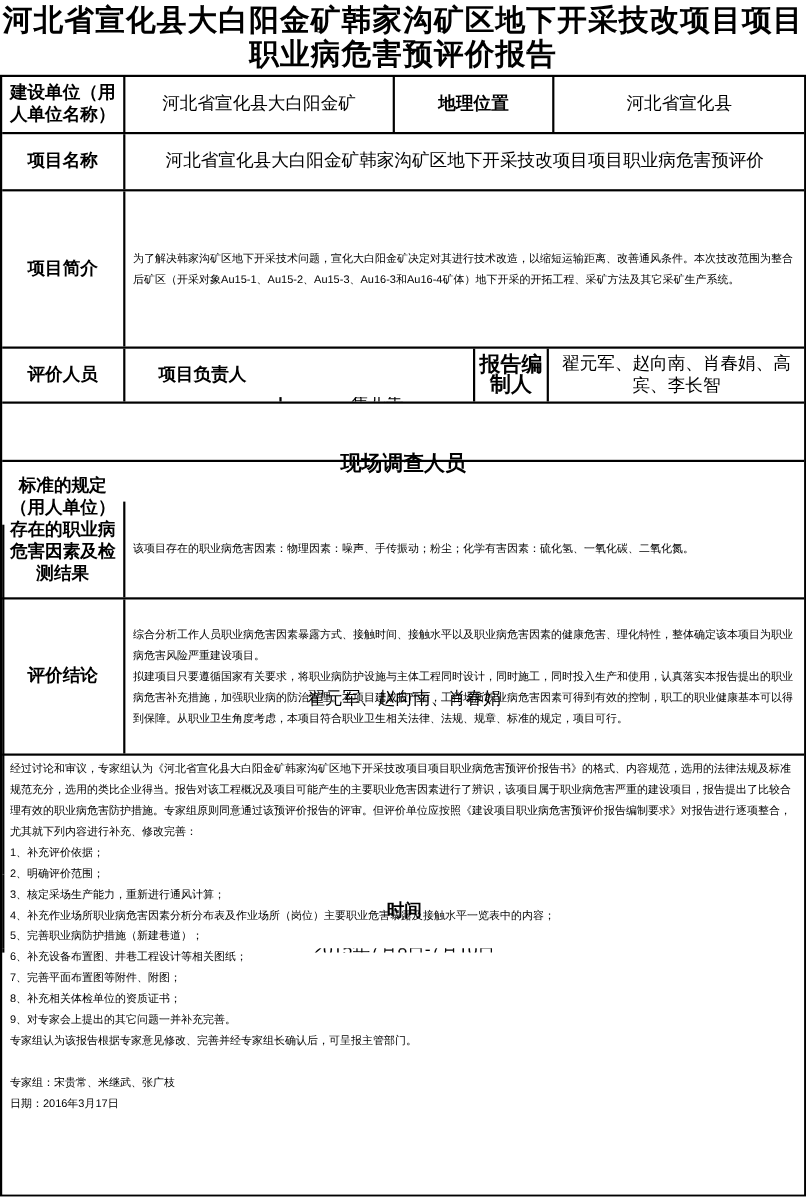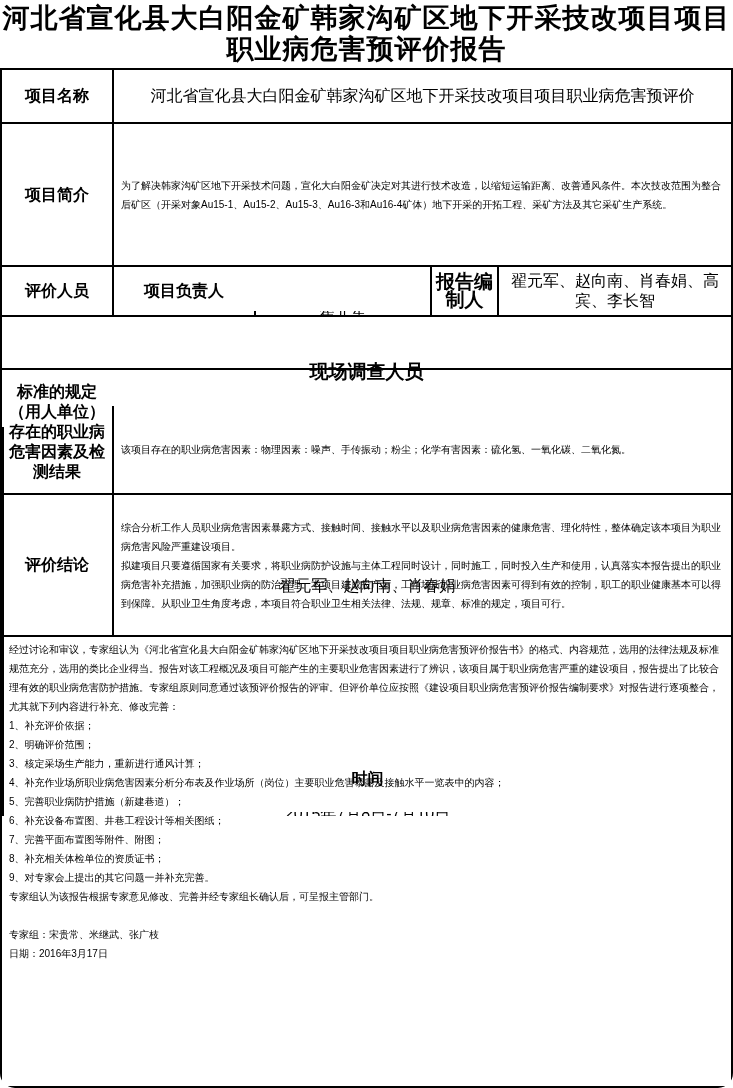--- a/index.html
+++ b/index.html
@@ -2,21 +2,21 @@
 <html><head>
 <meta charset="utf-8">
 <style>
   * { margin: 0; padding: 0; box-sizing: border-box; }
   html, body { background: #fff; }
   body {
     width: 733px;
     font-family: "Liberation Sans", "DejaVu Sans", sans-serif;
     color: #000;
   }
-  .page { width: 733px; height: 1088px; background: #fff; overflow: hidden; border-radius: 15px; }
+  .page { width: 733px; height: 1088px; background: #fff; overflow: hidden; }
 
   .doc-title {
     height: 68px;
     display: flex;
     align-items: center;
     justify-content: center;
     text-align: center;
     font-size: 27px;
     line-height: 31px;
     font-weight: bold;
@@ -79,20 +79,26 @@
 </style>
 </head>
 <body>
 
 <div class="page">
 
   <div class="doc-title">河北省宣化县大白阳金矿韩家沟矿区地下开采技改项目项目职业病危害预评价报告</div>
 
   <div class="doc-table">
 
+    <div class="row r1">
+      <div class="cell label w-label">建设单位（用人单位名称）</div>
+      <div class="cell w-r1v1">河北省宣化县大白阳金矿</div>
+      <div class="cell label w-r1geo">地理位置</div>
+      <div class="cell w-rest">河北省宣化县</div>
+    </div>
 
     <div class="row r2">
       <div class="cell label w-label">项目名称</div>
       <div class="cell w-rest">河北省宣化县大白阳金矿韩家沟矿区地下开采技改项目项目职业病危害预评价</div>
     </div>
 
     <div class="row r3">
       <div class="cell label w-label">项目简介</div>
       <div class="cell para w-rest">为了解决韩家沟矿区地下开采技术问题，宣化大白阳金矿决定对其进行技术改造，以缩短运输距离、改善通风条件。本次技改范围为整合后矿区（开采对象Au15-1、Au15-2、Au15-3、Au16-3和Au16-4矿体）地下开采的开拓工程、采矿方法及其它采矿生产系统。</div>
     </div>

